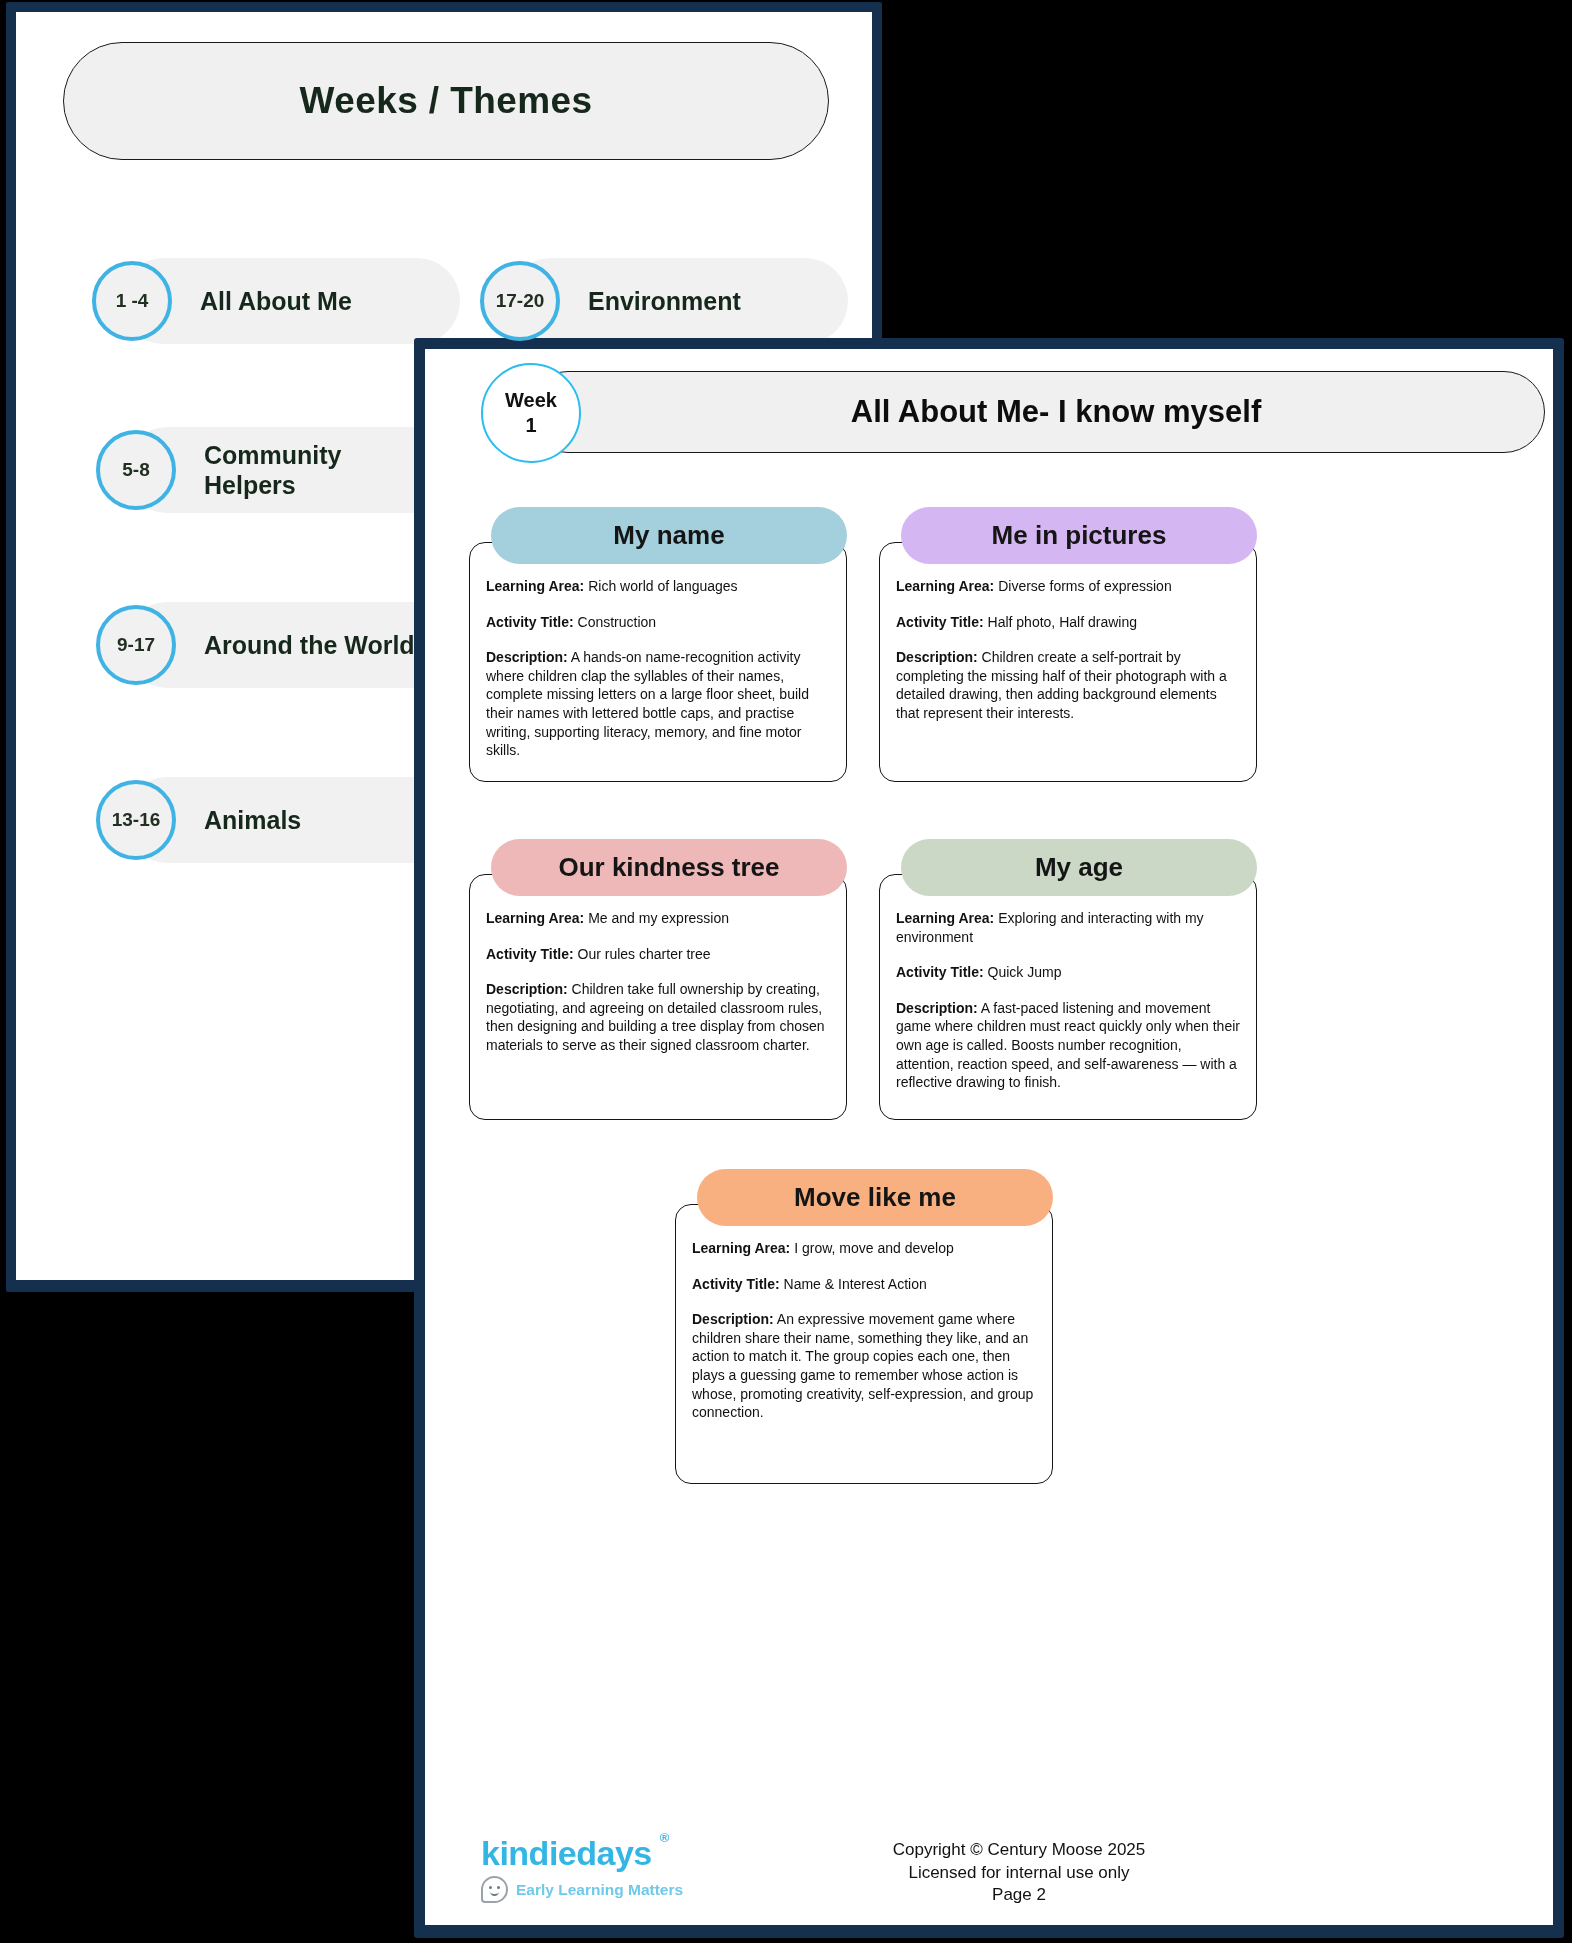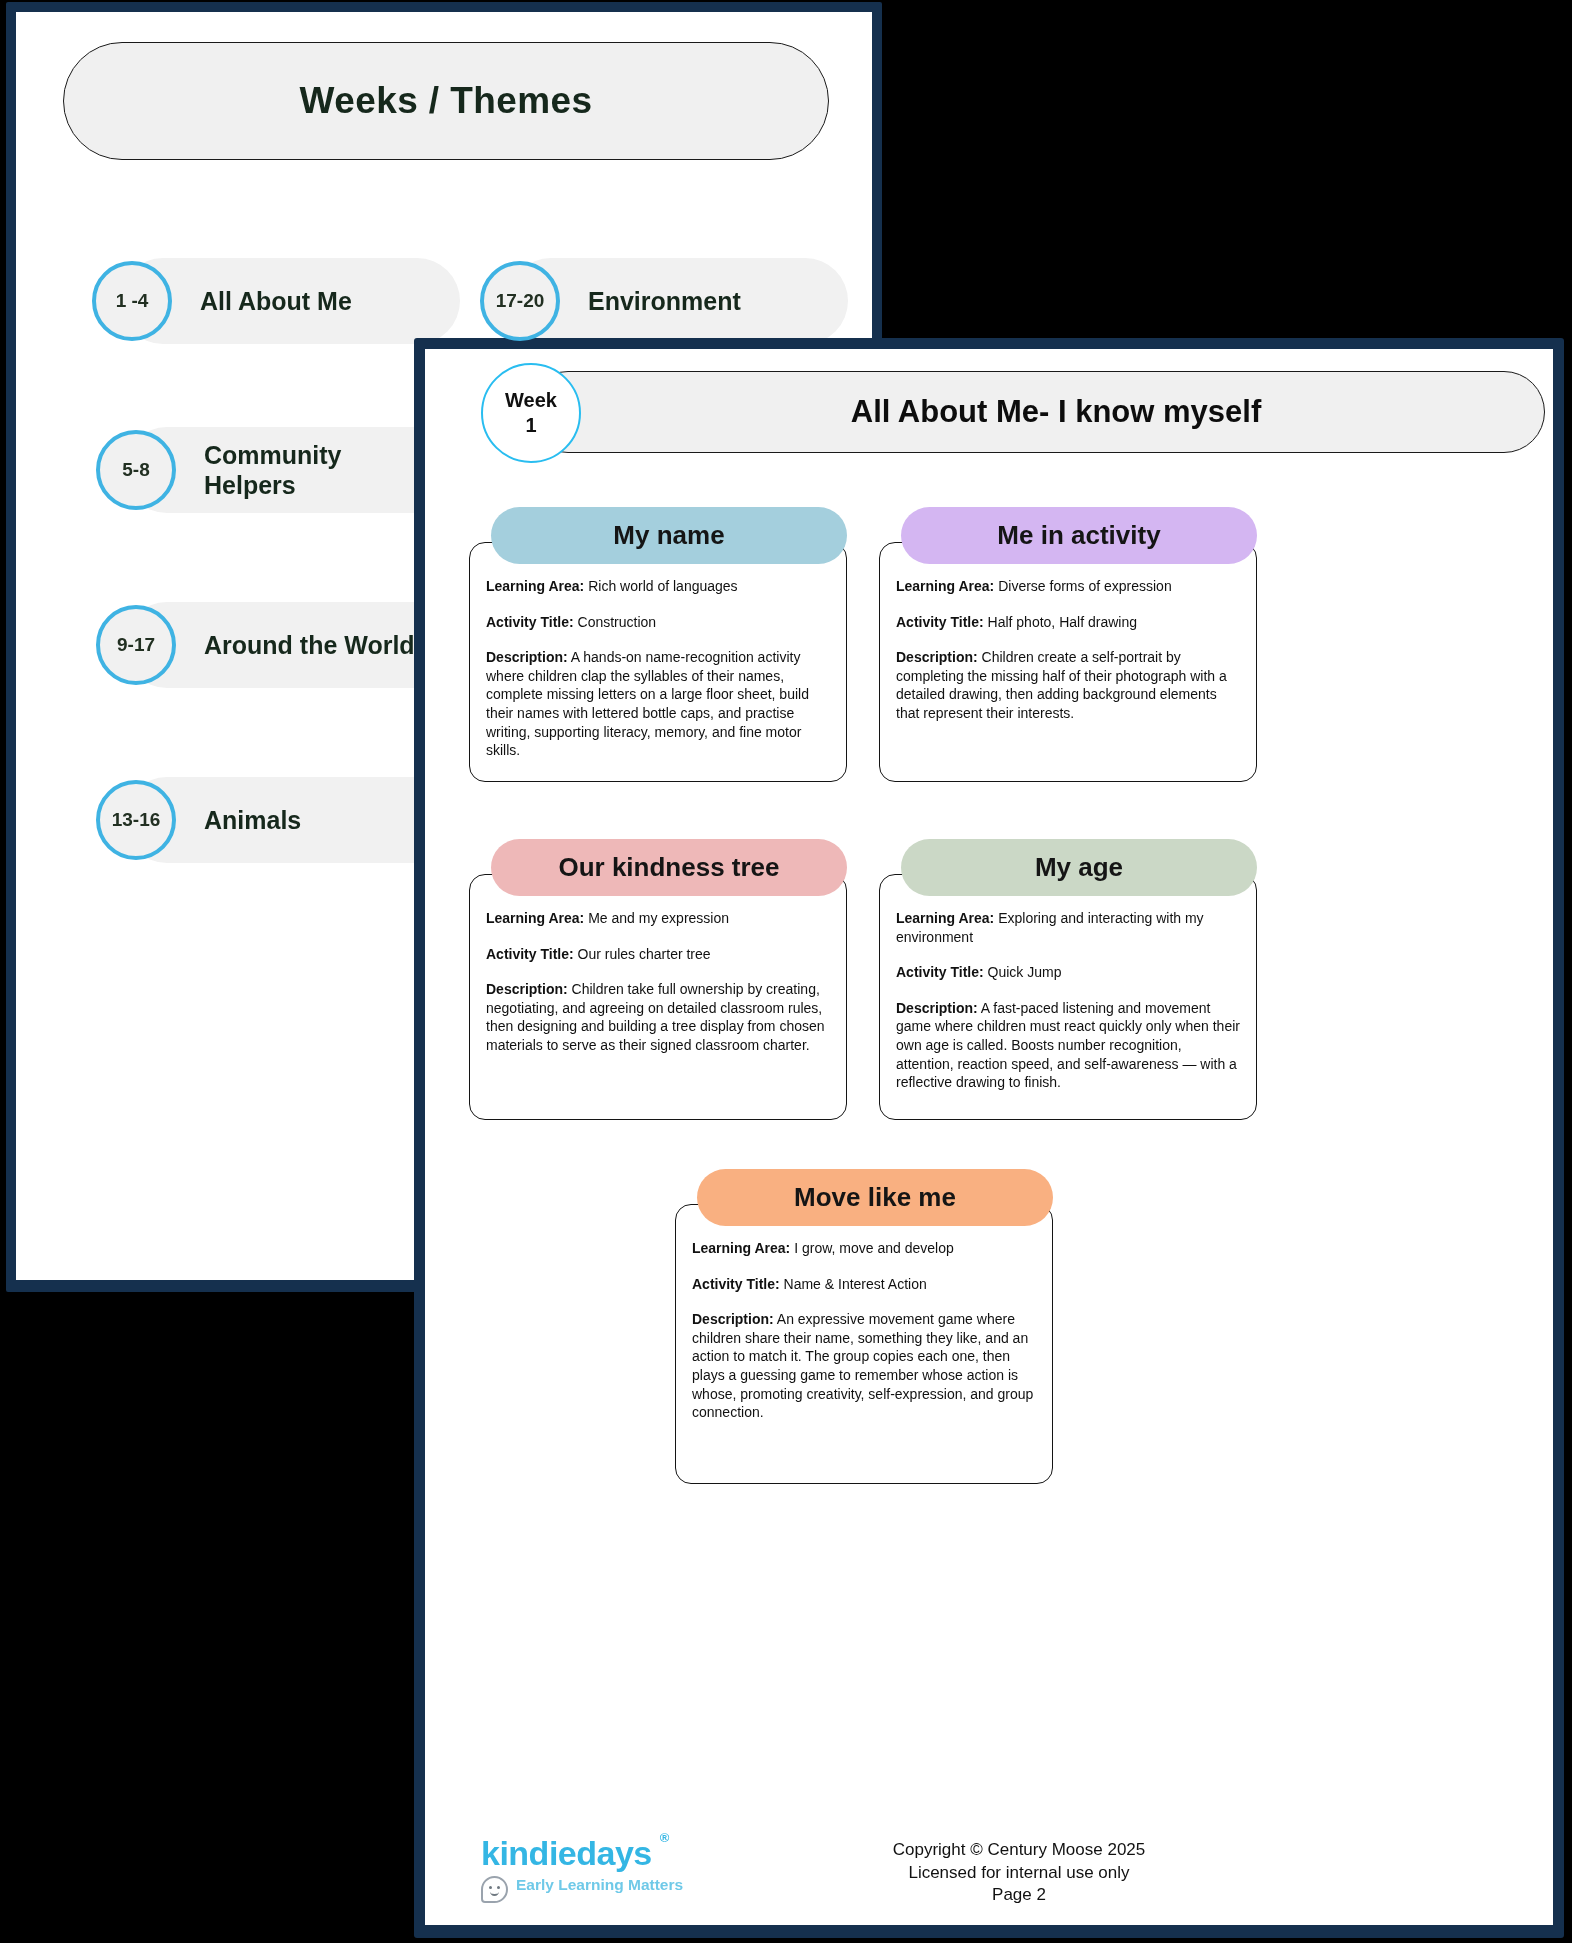--- a/index.html
+++ b/index.html
@@ -223,21 +223,21 @@
   .logo-reg {
     position: absolute;
     top: -4px;
     right: -17px;
     font-size: 13px;
     font-weight: 700;
     color: #34b6e4;
   }
   .logo-sub-row {
     display: flex;
-    align-items: flex-start;
+    align-items: center;
     margin-top: 3px;
   }
   .logo-face {
     width: 27px;
     height: 27px;
     border-radius: 50% 50% 50% 4px;
     border: 2px solid #9aa3ad;
     position: relative;
     margin-right: 8px;
     flex: 0 0 auto;
@@ -345,21 +345,21 @@
             <span>Construction</span>
           </div>
           <div class="act-line">
             <b>Description:</b>
             <span>A hands-on name-recognition activity where children clap the syllables of their names, complete missing letters on a large floor sheet, build their names with lettered bottle caps, and practise writing, supporting literacy, memory, and fine motor skills.</span>
           </div>
         </div>
       </div>
 
       <div class="act-card" style="left:454px; top:158px;">
-        <div class="act-head" style="background:#d4b6f2;">Me in activity</div>
+        <div class="act-head" style="background:#d4b6f2;">Me in pictures</div>
         <div class="act-body" style="min-height:240px;">
           <div class="act-line">
             <b>Learning Area:</b>
             <span>Diverse forms of expression</span>
           </div>
           <div class="act-line">
             <b>Activity Title:</b>
             <span>Half photo, Half drawing</span>
           </div>
           <div class="act-line">

